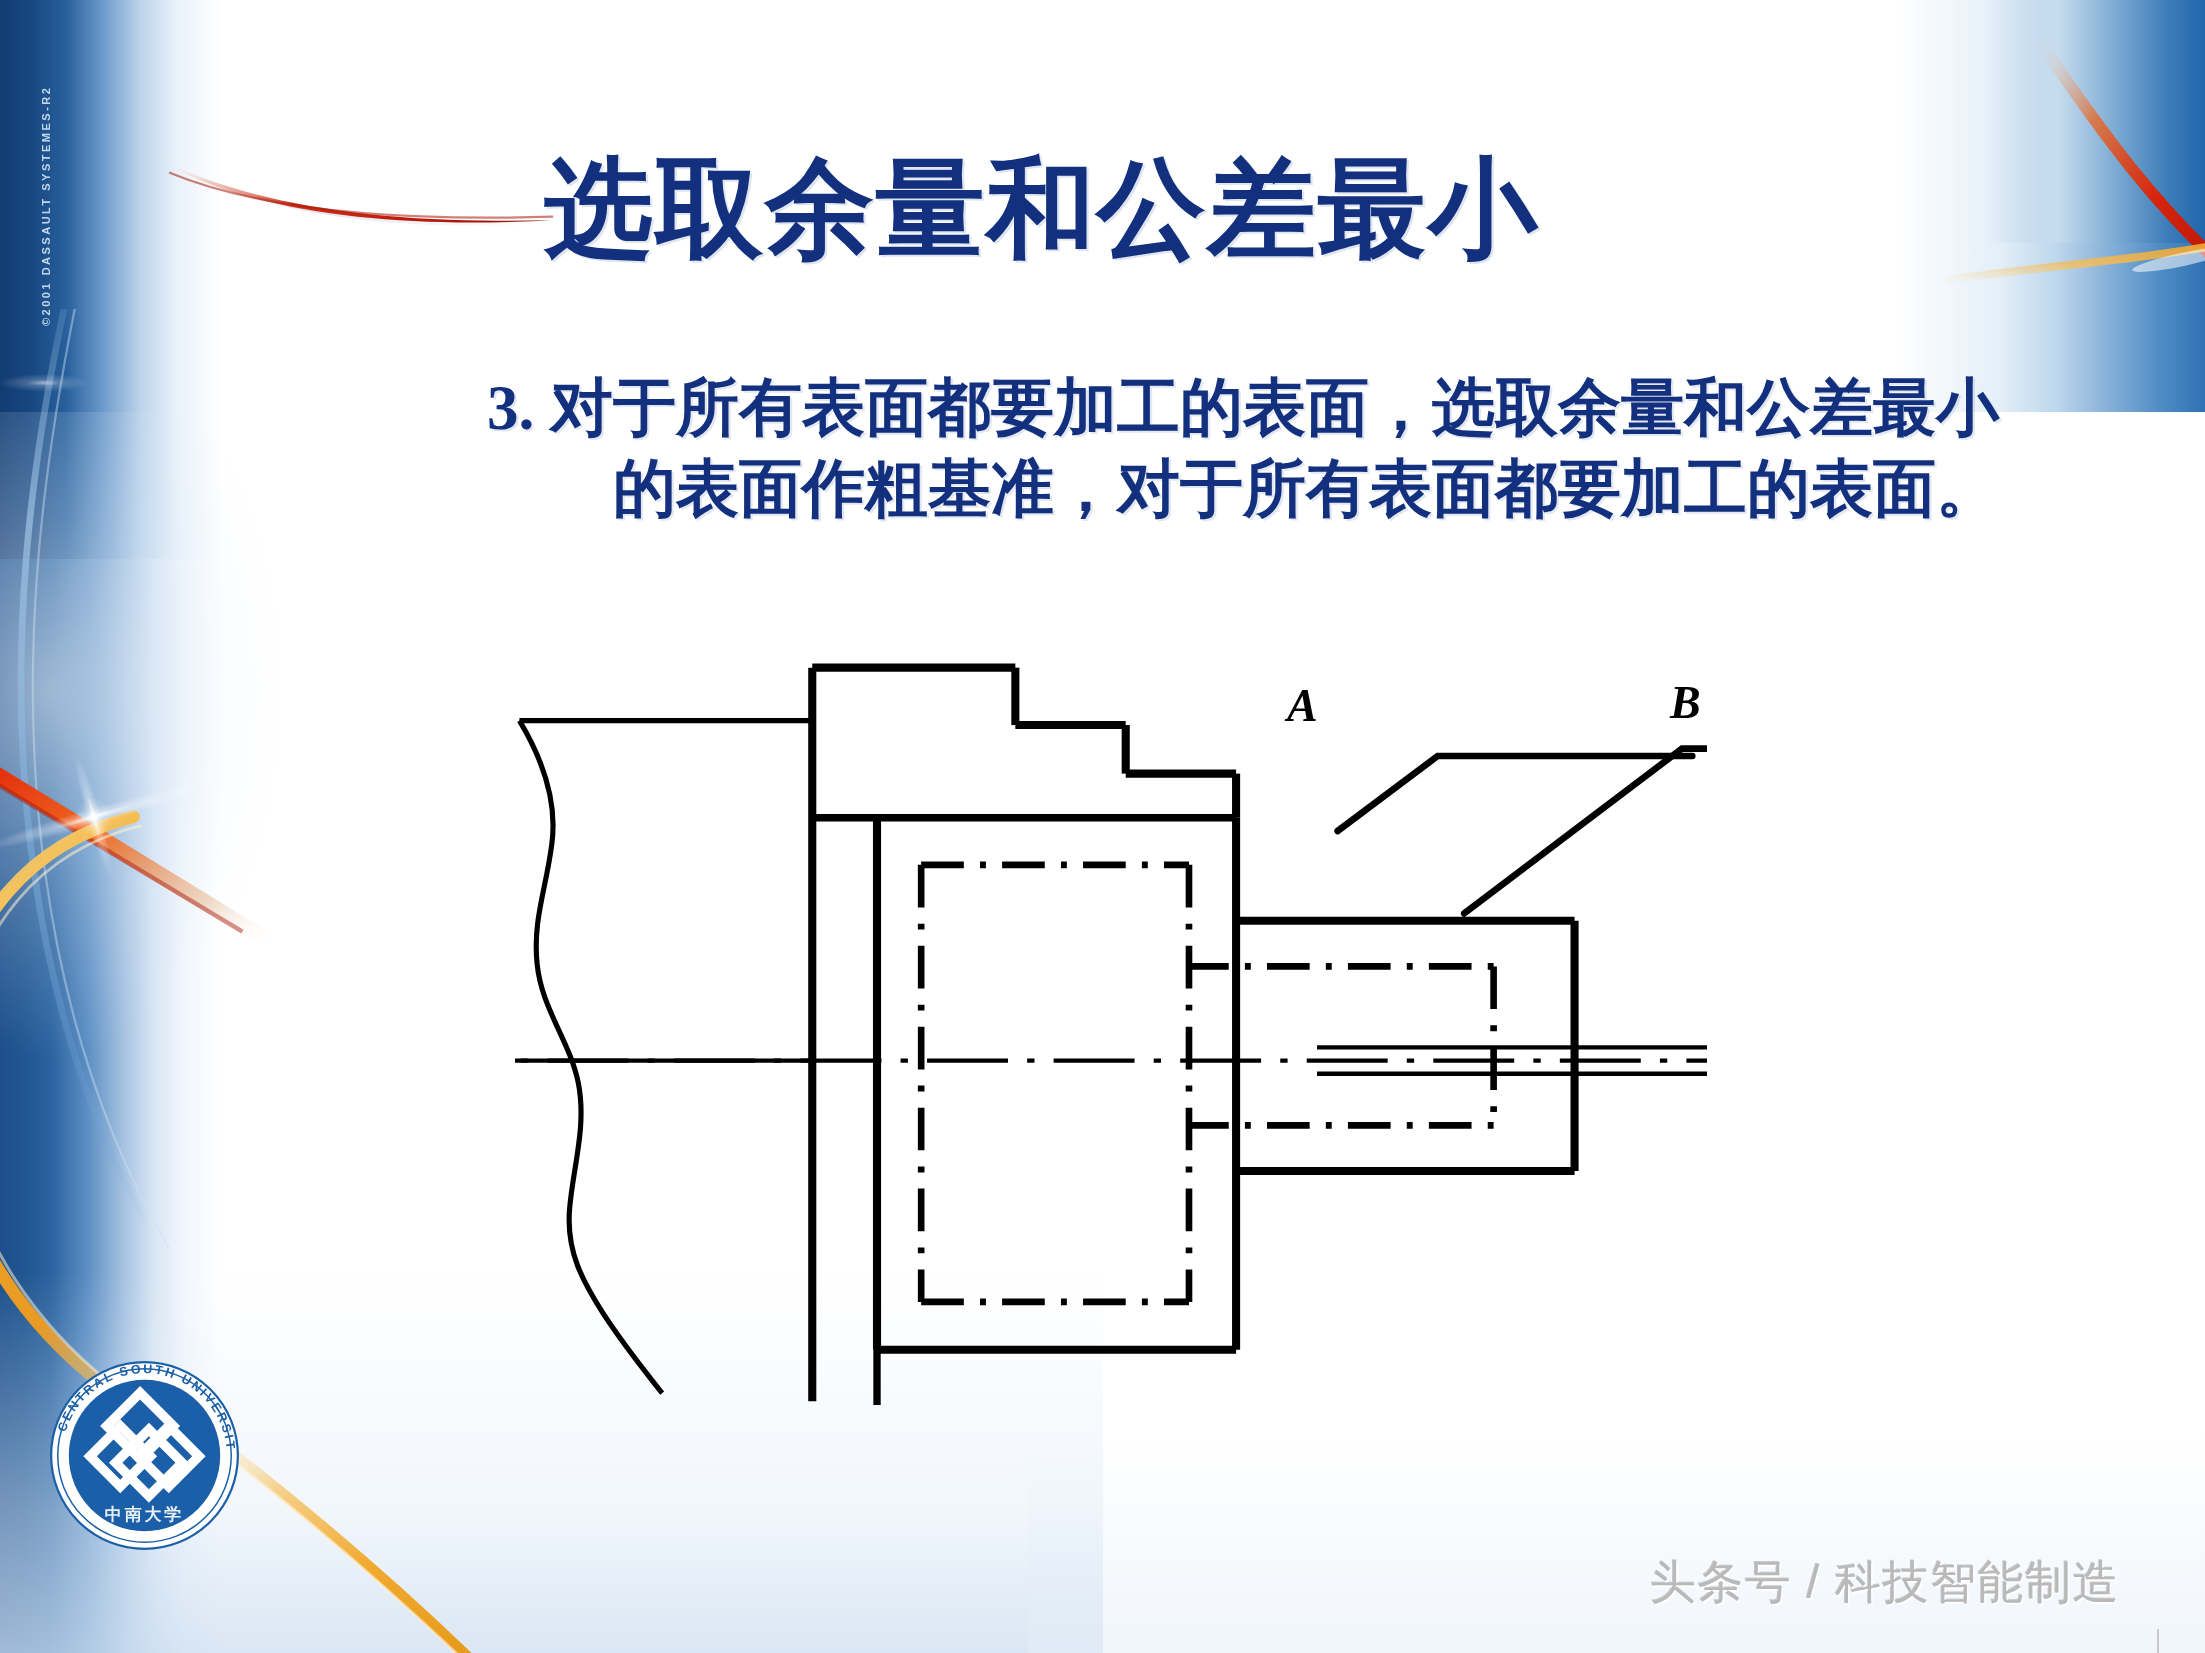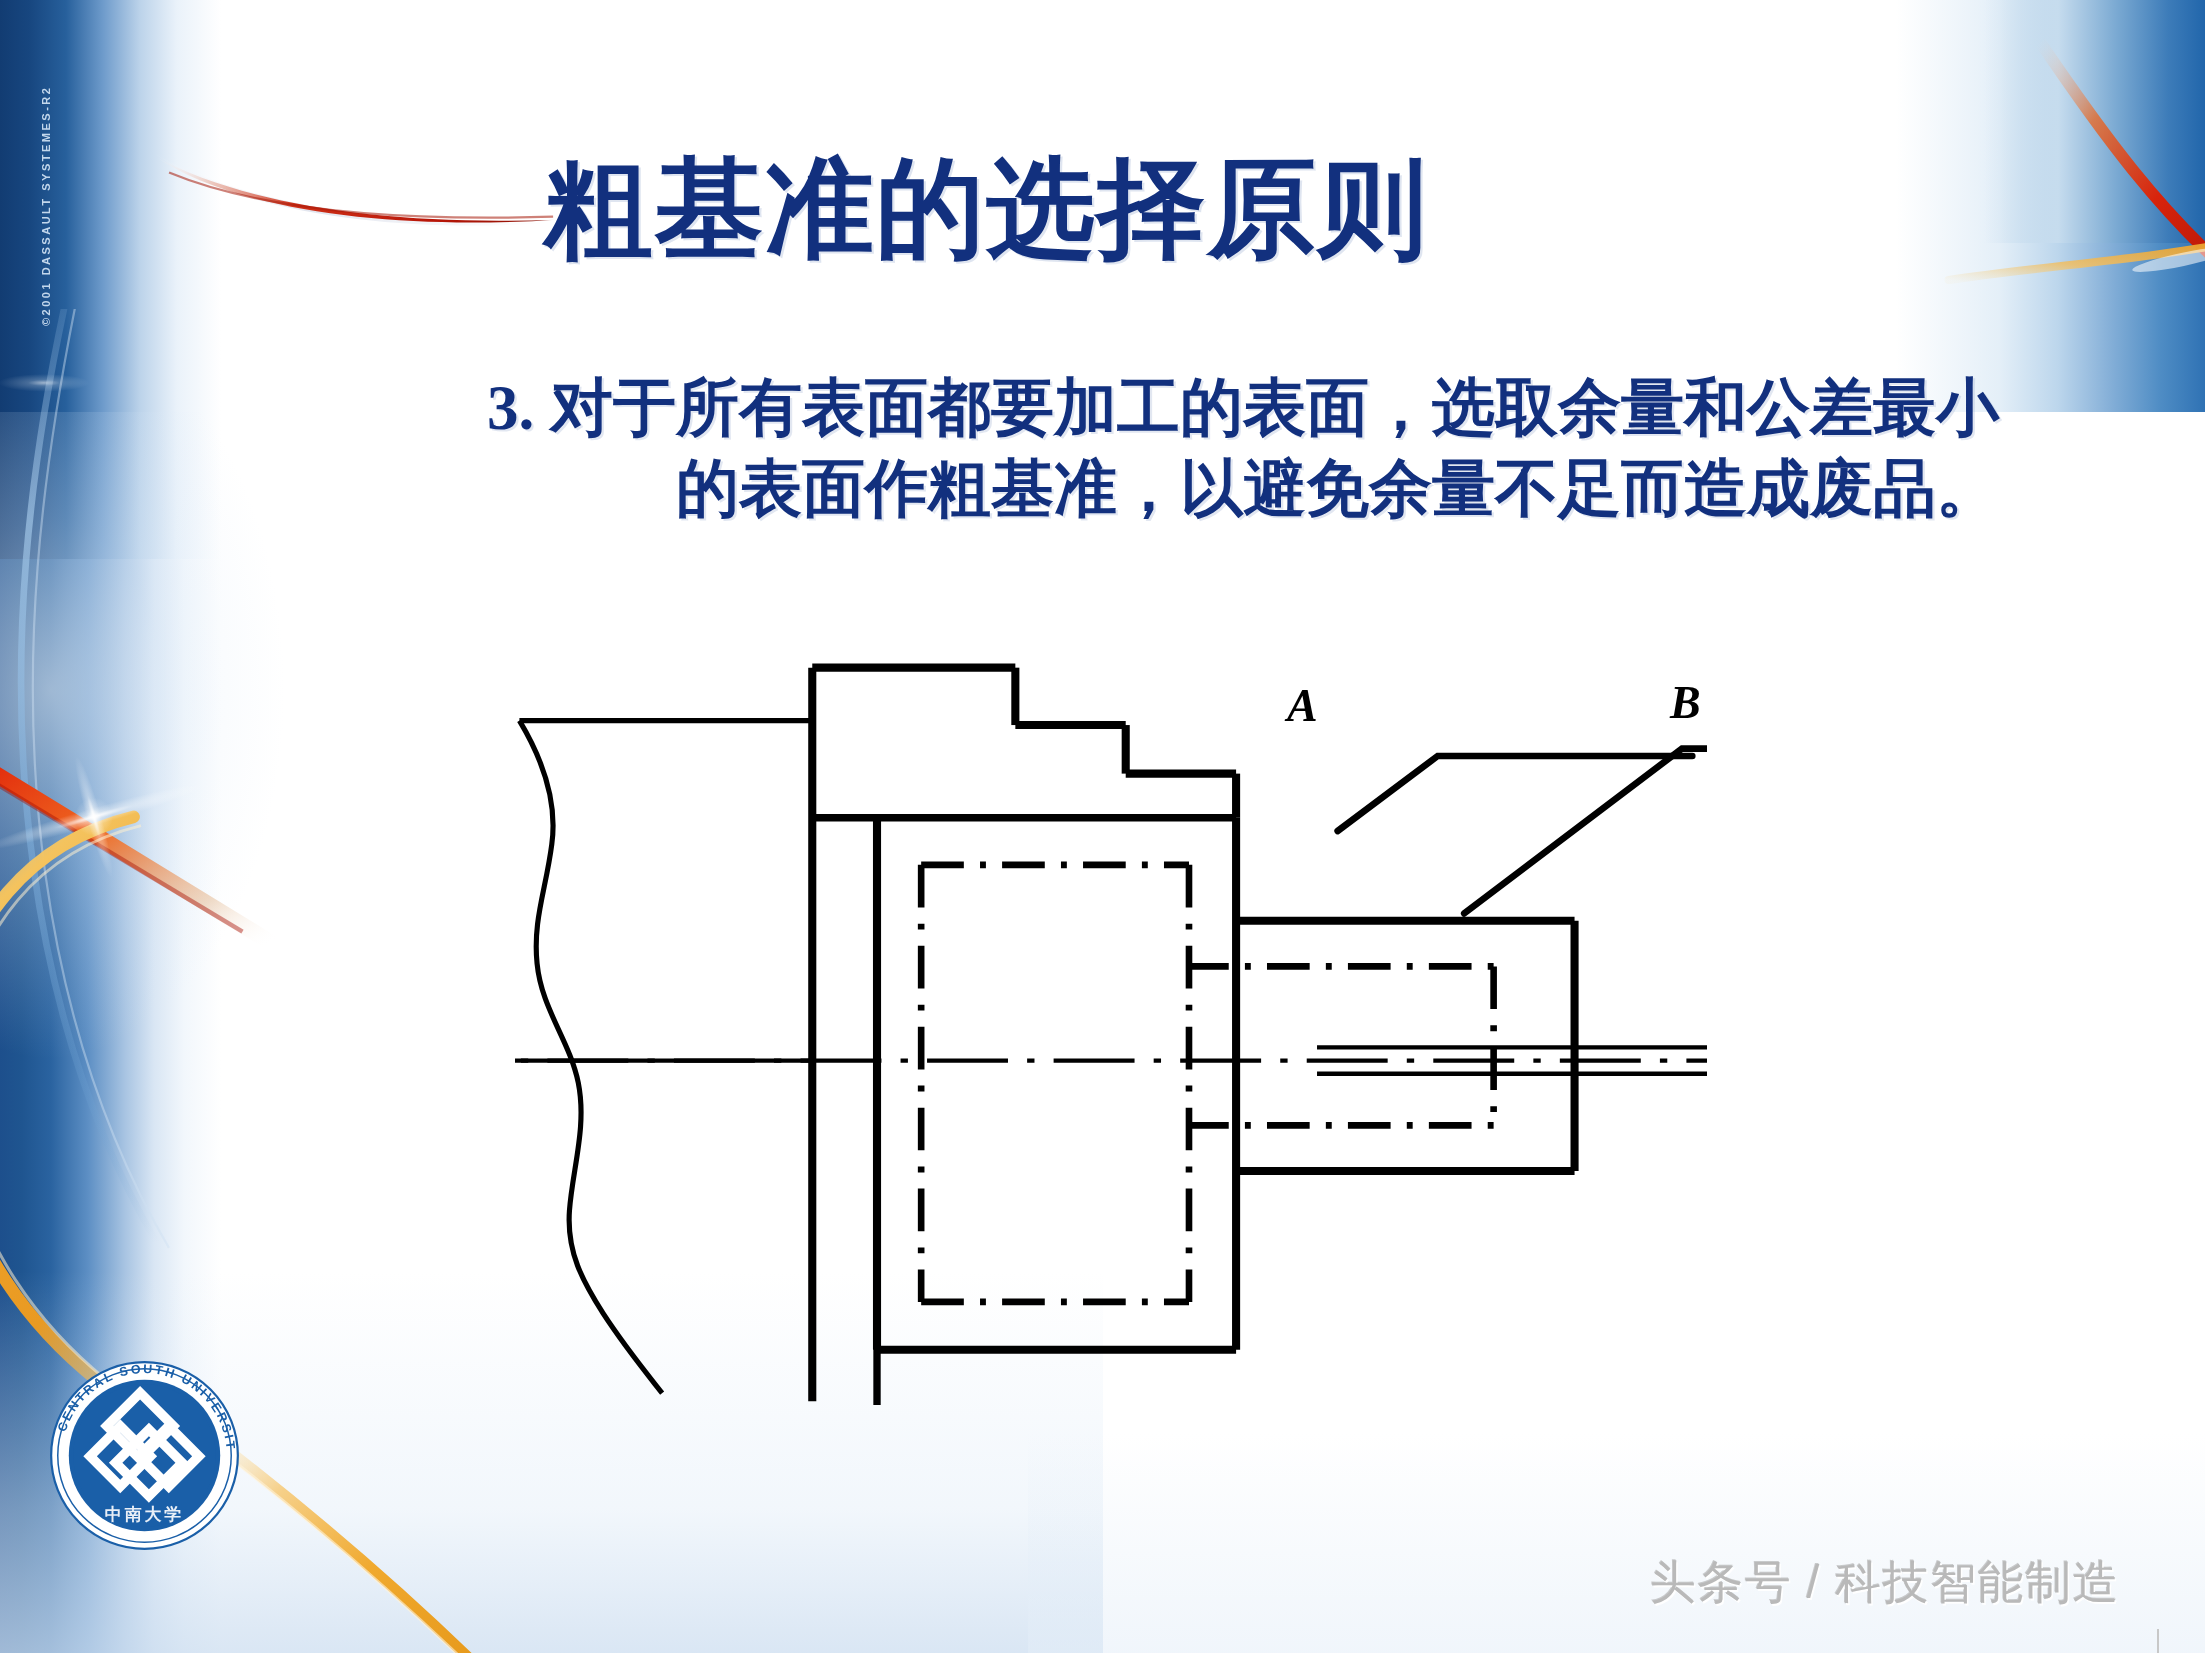--- a/index.html
+++ b/index.html
@@ -276,25 +276,25 @@
       </defs>
       <path d="M236,96 C320,220 400,330 506,420" fill="none" stroke="url(#gRedR)" stroke-width="16" stroke-linecap="round"></path>
       <path d="M112,420 C250,400 380,392 516,366" fill="none" stroke="url(#gGoldR)" stroke-width="11" stroke-linecap="round"></path>
       <ellipse cx="430" cy="392" rx="70" ry="9" fill="#ffffff" opacity=".55" transform="rotate(-12 430 392)"></ellipse>
     </svg>
 
   </div>
 
   <div id="vcopy">©2001 DASSAULT SYSTEMES-R2</div>
 
-  <div id="title">粗基准的选择原则</div>
+  <div id="title">选取余量和公差最小</div>
 
   <div id="body-text">
     <span id="body-line-1">3. 对于所有表面都要加工的表面，选取余量和公差最小</span>
-    <span id="body-line-2">的表面作粗基准，以避免余量不足而造成废品。</span>
+    <span id="body-line-2">的表面作粗基准，对于所有表面都要加工的表面。</span>
   </div>
 
   <div id="drawing">
     <svg width="1192" height="758" viewBox="0 0 1620 1030">
       <g fill="none" stroke="#000000" stroke-linecap="butt" stroke-linejoin="miter">
 
         <path d="M6,100 C36,150 58,210 50,268 C42,330 24,372 30,430
                  C36,492 74,534 86,592 C98,652 78,710 74,766
                  C70,822 92,862 120,906 C150,952 178,986 200,1014" stroke-width="7"></path>
 

